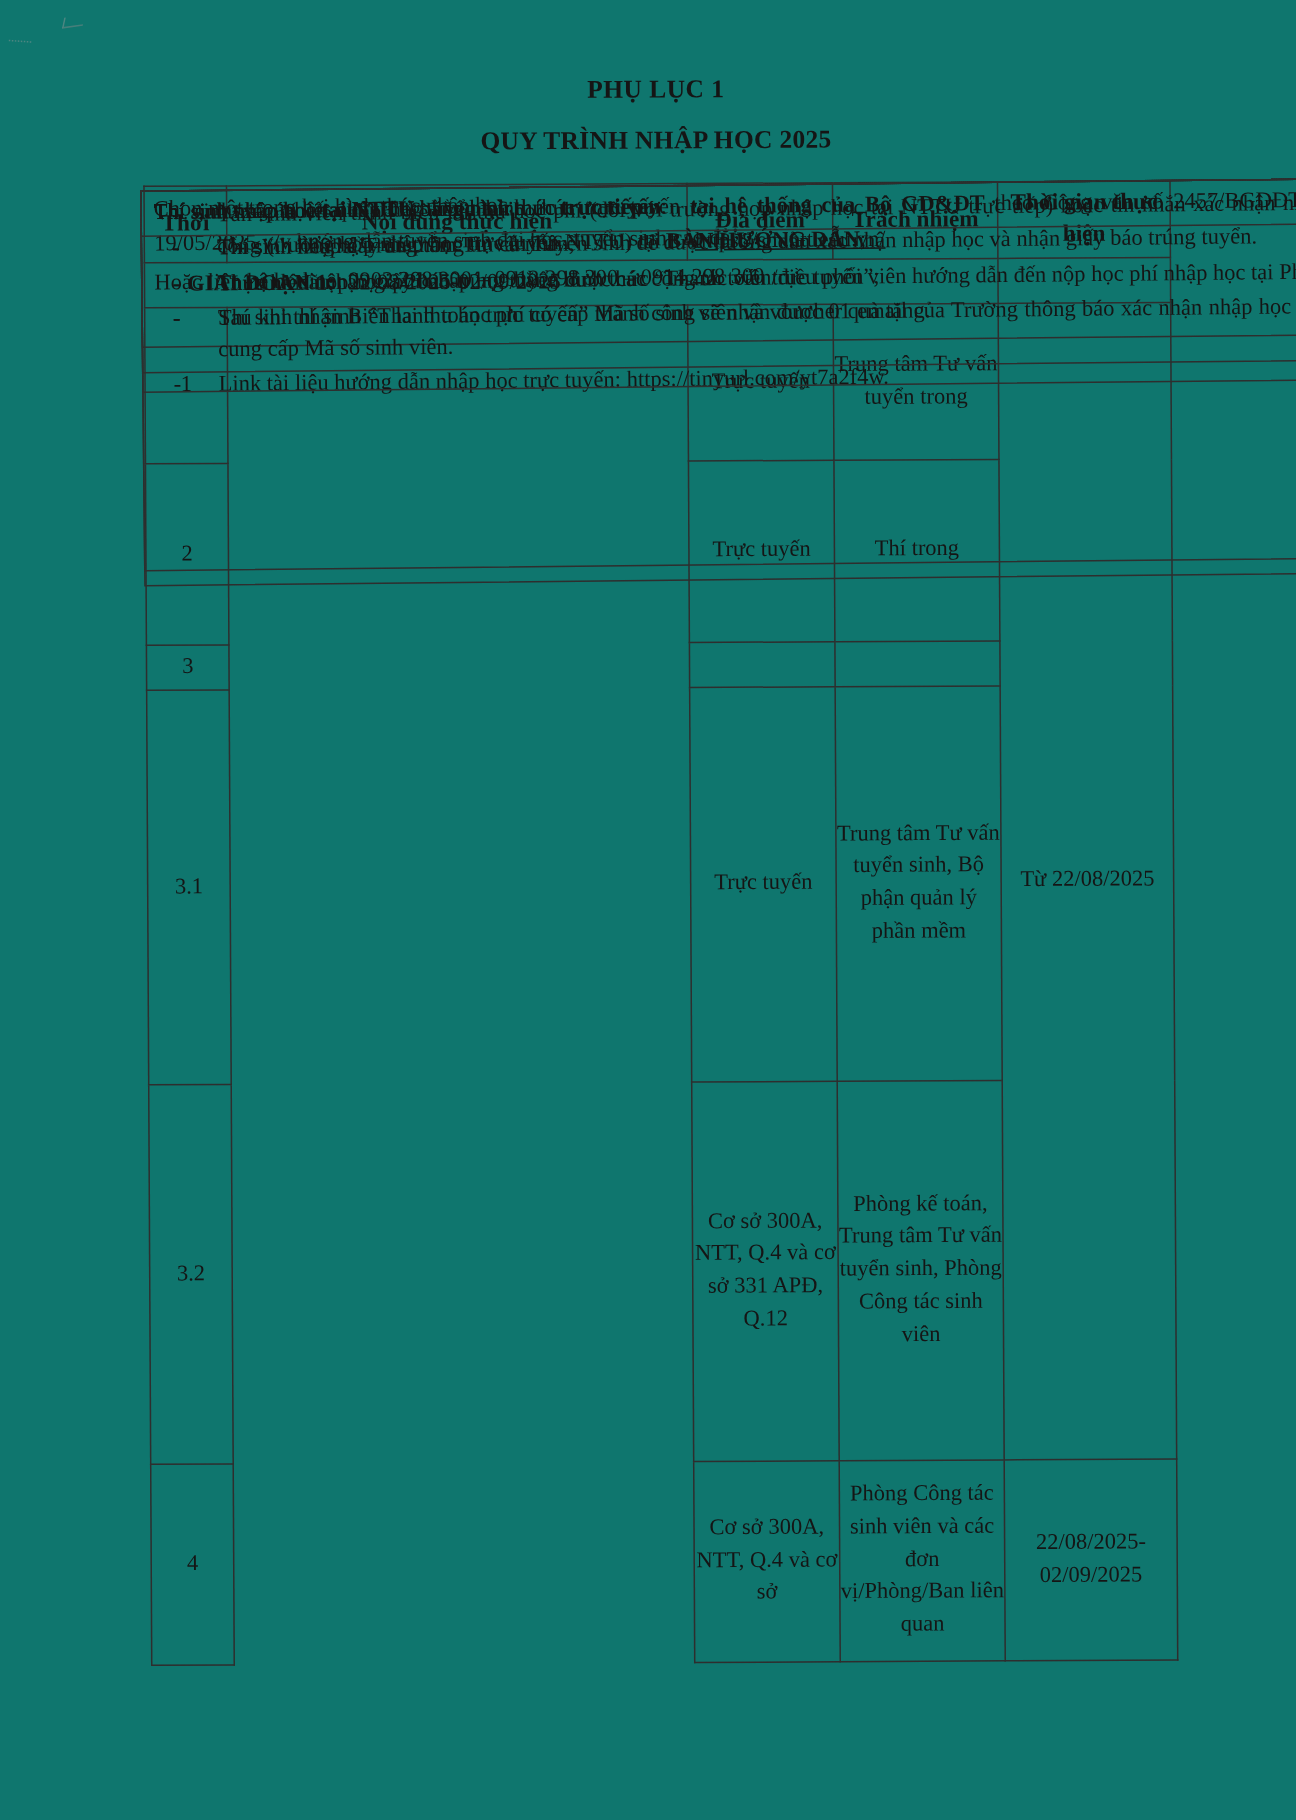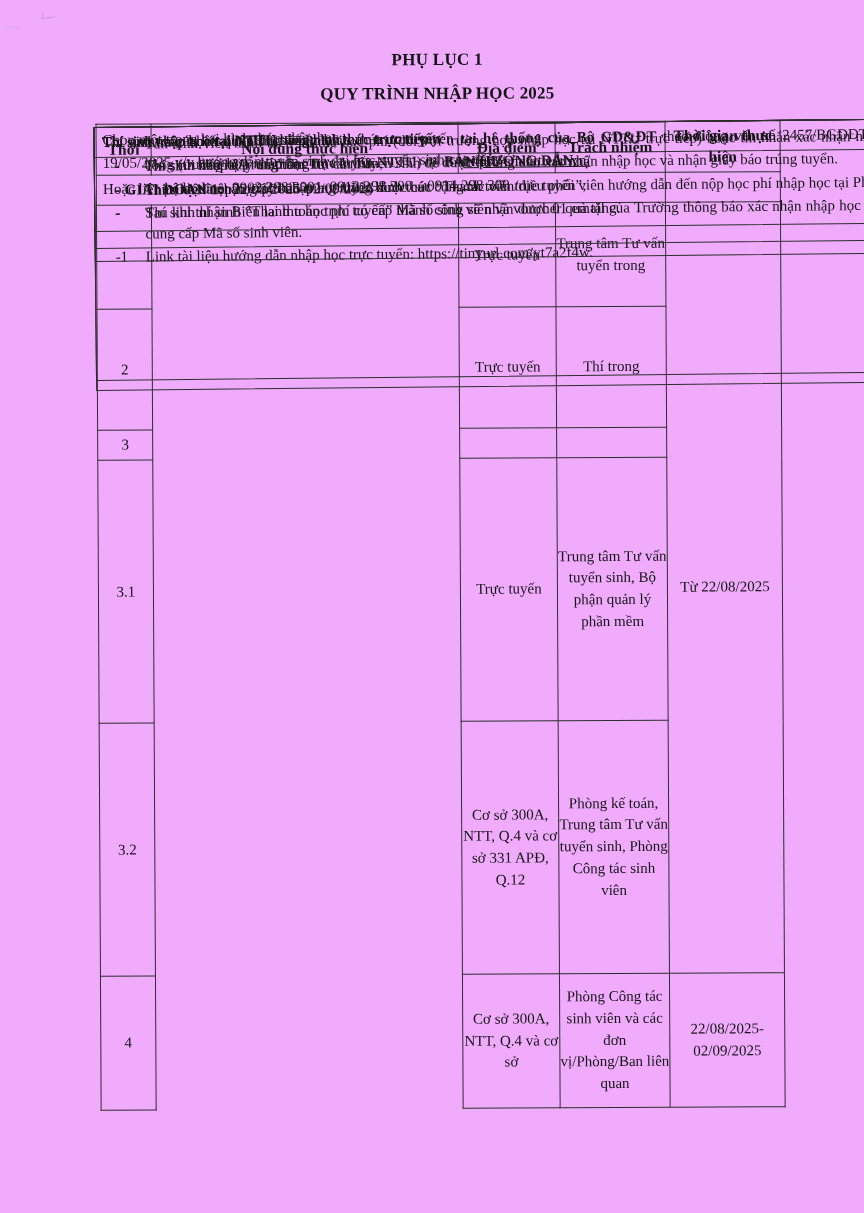--- a/index.html
+++ b/index.html
@@ -7,21 +7,21 @@
     width:864px;height:1213px;
     background:#ffffff;
     font-family:"Liberation Serif","DejaVu Serif",serif;
     color:#151515;
     -webkit-font-smoothing:antialiased;
     overflow:hidden;
   }
   .page{
     position:relative;
     width:864px;height:1213px;
-    background:#f0abfc;
+    background:#0f766e;
     text-decoration:underline;
   }
   .content{
     position:absolute;
     left:0;top:0;width:864px;
     transform:rotate(-0.3deg);
     transform-origin:430px 600px;
   }
   
   .scan-mark{position:absolute;opacity:.45;}

